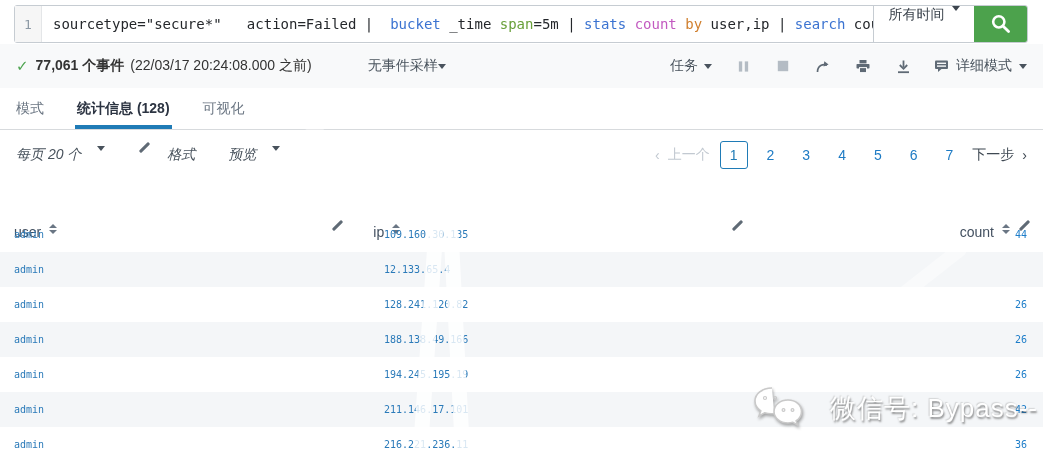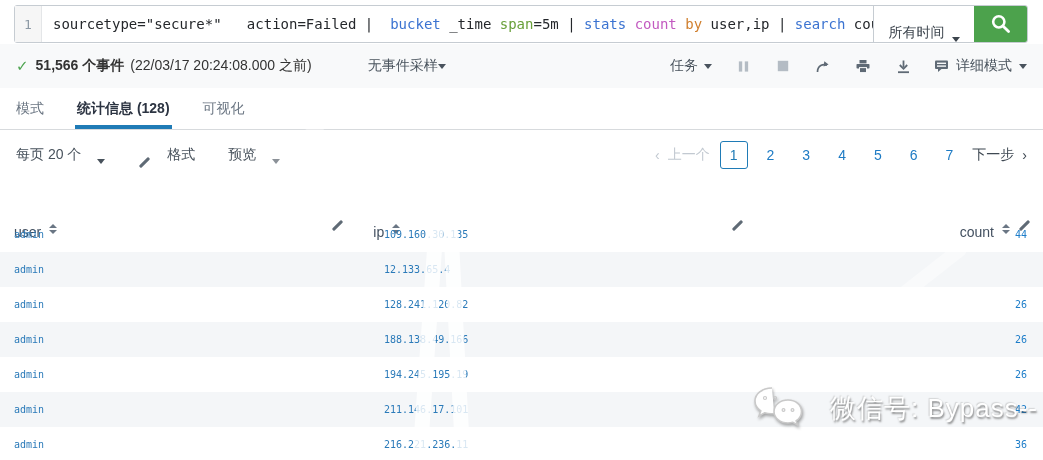--- a/index.html
+++ b/index.html
@@ -13,21 +13,21 @@
     display:flex; align-items:center; justify-content:center;
     font-family:"DejaVu Sans Mono",monospace; font-size:13px; color:#8d99a5; }
   .query { flex:1; display:flex; align-items:center; padding-left:11px;
     font-family:"DejaVu Sans Mono","Liberation Mono",monospace; font-size:14px; color:#24272b;
     white-space:pre; overflow:hidden; }
   .tok-plain { color:#24272b; }
   .tok-command { color:#3b73d1; }
   .tok-function { color:#c35ac0; }
   .tok-keyword { color:#d07f2e; }
   .tok-argument { color:#69a03a; }
-  .timepicker { width:101px; border-left:1px solid #c6ccd2; display:flex; align-items:flex-end;
+  .timepicker { width:101px; border-left:1px solid #c6ccd2; display:flex; align-items:flex-start;
     justify-content:center; gap:7px; font-size:14px; color:#3c444d; cursor:pointer; }
   .searchbtn { width:53px; background:#4ca24c; display:flex; align-items:center; justify-content:center;
     border-radius:0 2px 2px 0; cursor:pointer; }
 
   .caret { display:inline-block; width:0; height:0; border-left:4px solid transparent;
     border-right:4px solid transparent; border-top:5px solid currentColor; }
 
   
   .statusrow { position:absolute; left:0; top:44px; width:1043px; height:44px; background:#f8f9fa;
     display:flex; align-items:center; padding:0 16px; font-size:14px; color:#333; }
@@ -43,21 +43,21 @@
   
   .tabsrow { position:absolute; left:0; top:88px; width:1043px; height:42px; background:#fff;
     border-bottom:1px solid #d7dadd; display:flex; align-items:stretch; padding-left:14px; }
   .tab { display:flex; align-items:center; padding:0 2px; margin-right:29px; font-size:14px;
     color:#6b7683; cursor:pointer; border-bottom:4px solid transparent; padding-top:4px; }
   .tab.active { color:#2c3442; font-weight:bold; border-bottom-color:#1f7bb6; }
 
   
   .controlsrow { position:absolute; left:0; top:131px; width:1043px; height:48px; background:#fff;
     display:flex; align-items:center; padding:0 16px; font-size:14px; color:#48525c; }
-  .ctrl { display:flex; align-items:flex-end; gap:16px; margin-right:33px; cursor:pointer; }
+  .ctrl { display:flex; align-items:flex-start; gap:16px; margin-right:33px; cursor:pointer;font-style:italic; }
   .pencil { display:inline-block; width:13px; height:3px; background:#5f6a75; border-radius:1px;
     transform:rotate(-45deg); }
   .pagination { margin-left:auto; display:flex; align-items:center; gap:10px; font-size:14px; }
   .pag-prev { color:#c2c9d1; display:flex; gap:8px; align-items:center; }
   .pagination [data-name="pagination-pages"] { display:flex; align-items:center; gap:10px; }
   .page { color:#1e7bc4; padding:5px 9px; cursor:pointer; }
   .page.active { border:1px solid #1f7bb6; border-radius:3px; color:#1f7bb6; background:#fff; }
   .pag-next { color:#3f4953; display:flex; gap:8px; align-items:center; cursor:pointer; }
 
   
@@ -107,21 +107,21 @@
   <div class="searchbtn" data-name="search-button">
     <svg width="22" height="22" viewBox="0 0 18 18" data-name="search-icon">
       <circle cx="7.2" cy="7.2" r="4.6" fill="none" stroke="#fff" stroke-width="2.1"></circle>
       <line x1="10.8" y1="10.8" x2="15.2" y2="15.2" stroke="#fff" stroke-width="2.3" stroke-linecap="round"></line>
     </svg>
   </div>
 </div>
 
 <div class="statusrow" data-name="status-bar">
   <span class="check" data-name="job-done-check-icon">✓</span>
-  <span class="evcount" data-name="event-count">51,566 个事件</span>
+  <span class="evcount" data-name="event-count">77,061 个事件</span>
   <span class="evtime" data-name="event-timestamp">(22/03/17 20:24:08.000 之前)</span>
   <span class="sampling" data-name="event-sampling-dropdown">
     <span data-name="event-sampling-label">无事件采样</span>
     <span class="caret" data-name="chevron-down-icon"></span>
   </span>
   <span class="statusright">
     <span class="jobmenu" data-name="job-menu">
       <span data-name="job-menu-label">任务</span>
       <span class="caret" data-name="chevron-down-icon"></span>
     </span>

